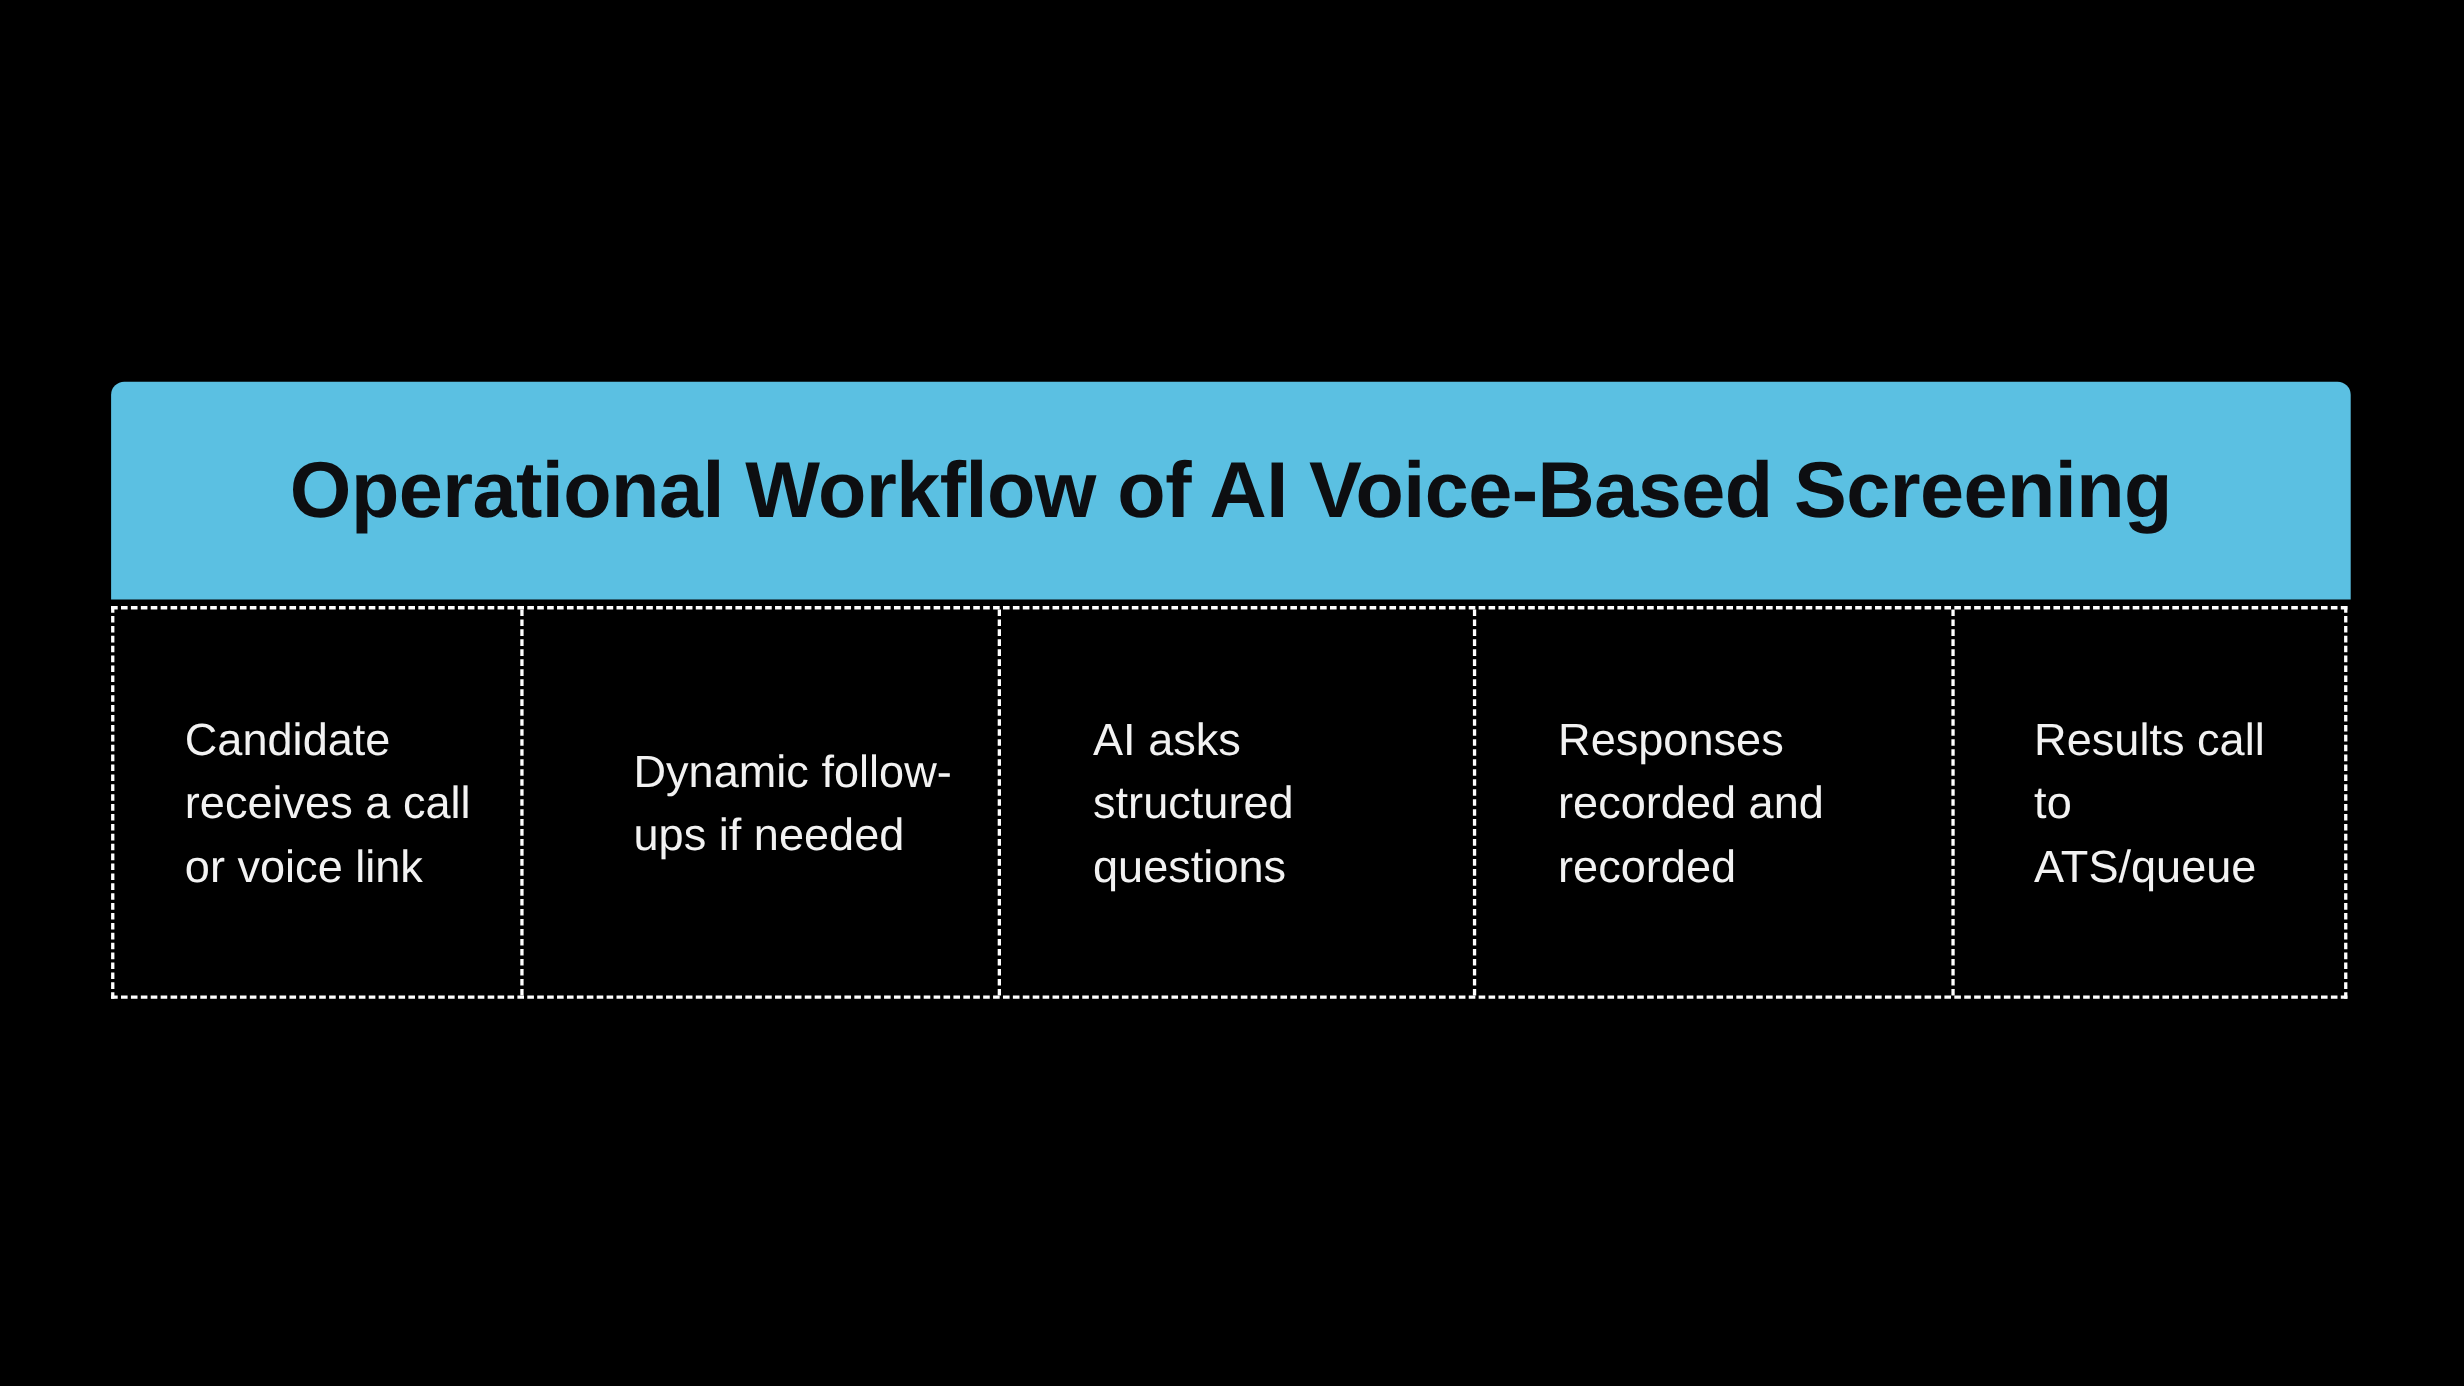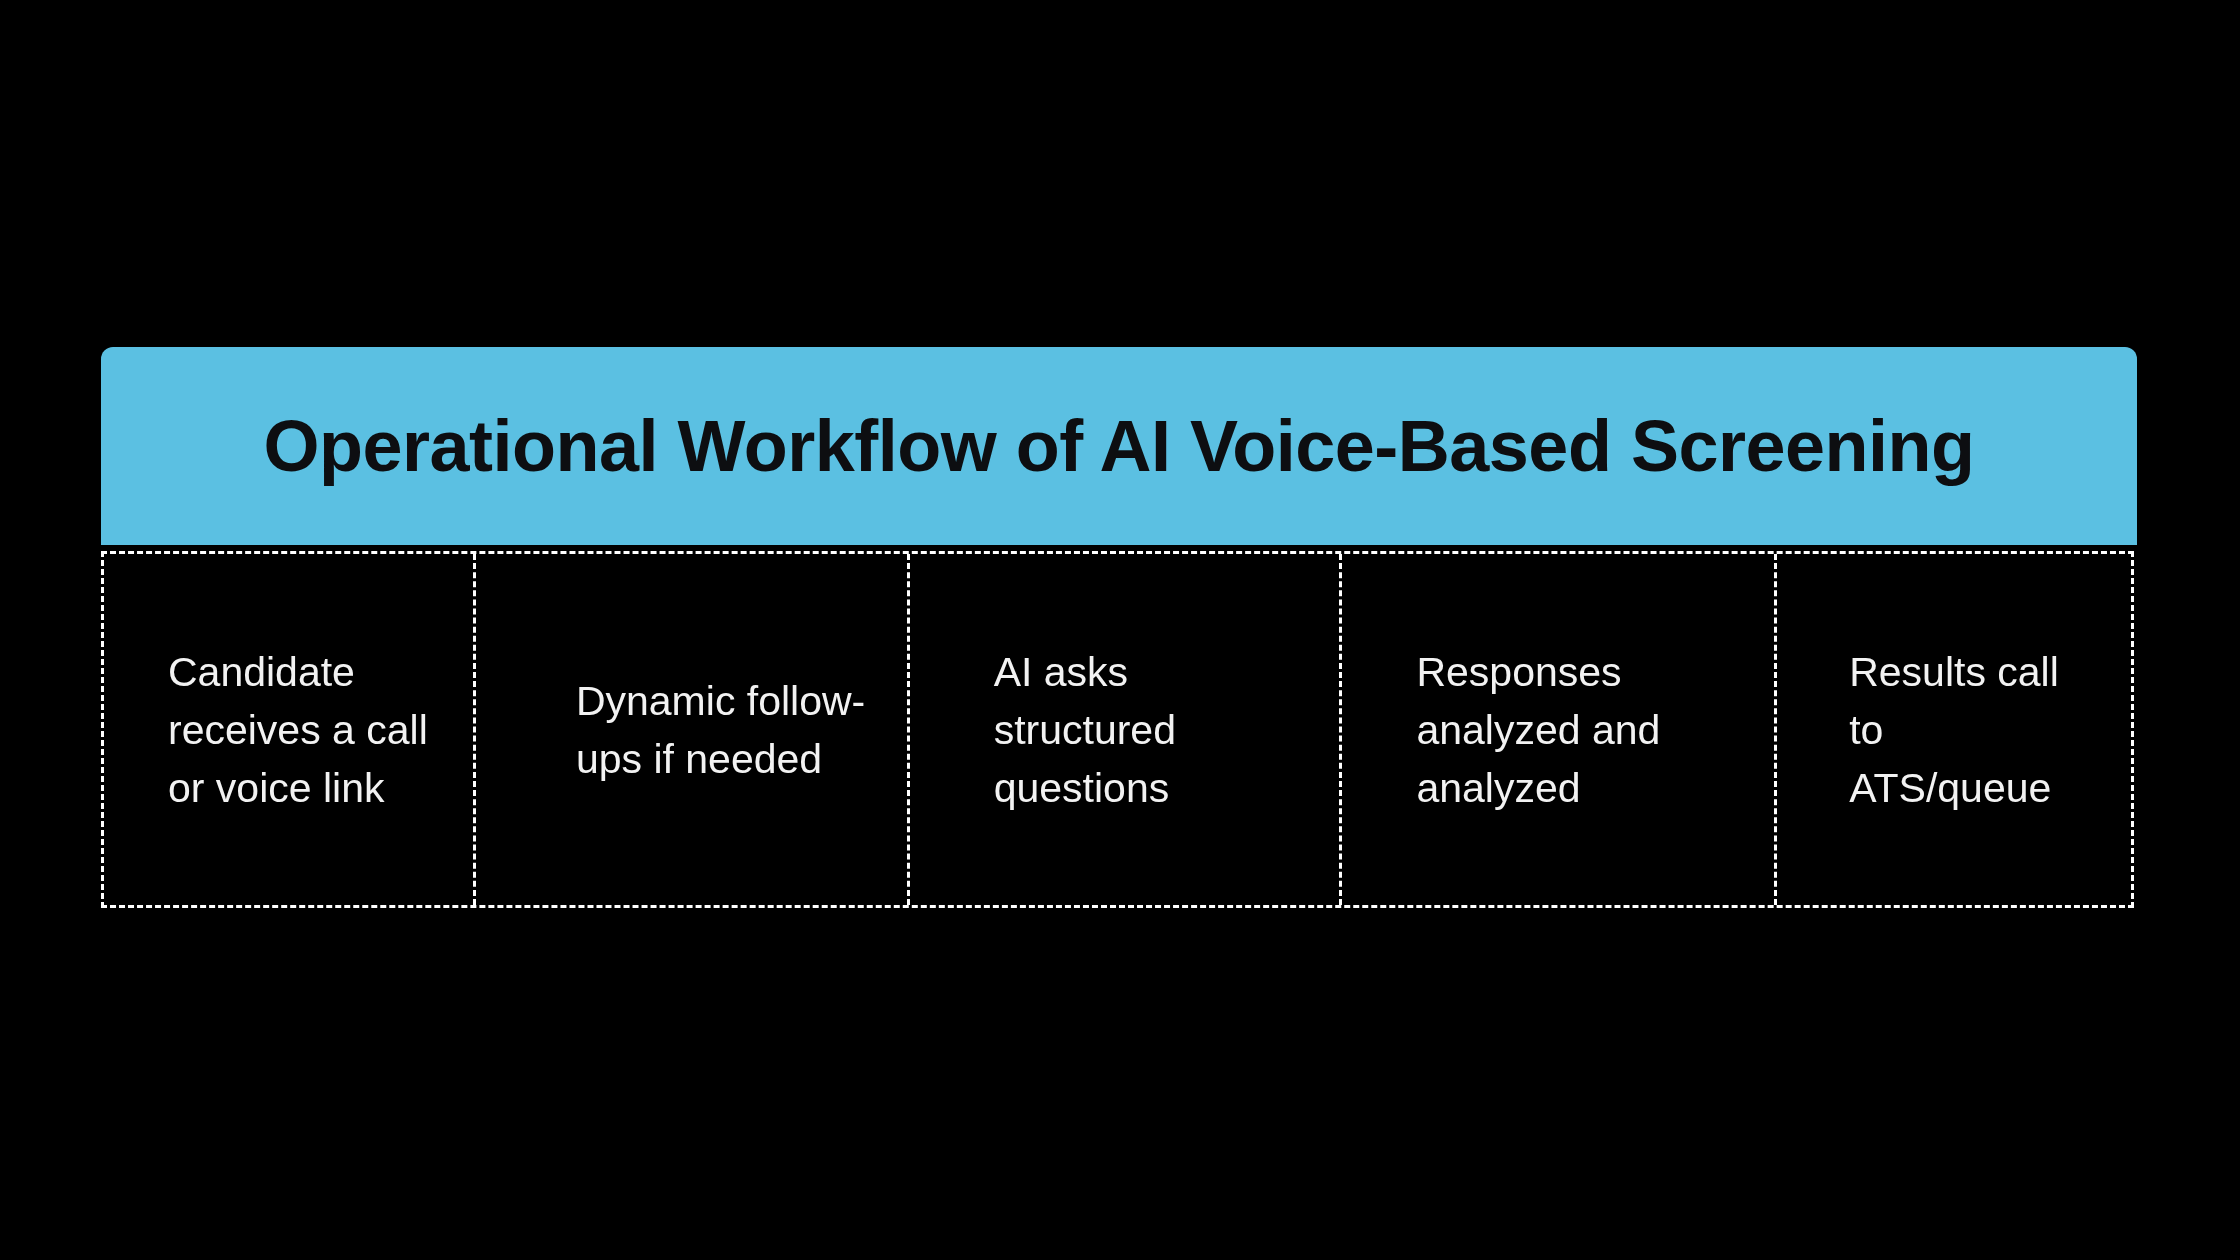--- a/index.html
+++ b/index.html
@@ -75,19 +75,19 @@
     <div class="step">
       <p>Candidate receives a call or voice link</p>
     </div>
     <div class="step">
       <p>Dynamic follow-ups if needed</p>
     </div>
     <div class="step">
       <p>AI asks structured questions</p>
     </div>
     <div class="step">
-      <p>Responses analyzed and analyzed</p>
+      <p>Responses recorded and recorded</p>
     </div>
     <div class="step">
       <p>Results call to ATS/queue</p>
     </div>
   </div>
 </div>
 
 </body></html>

